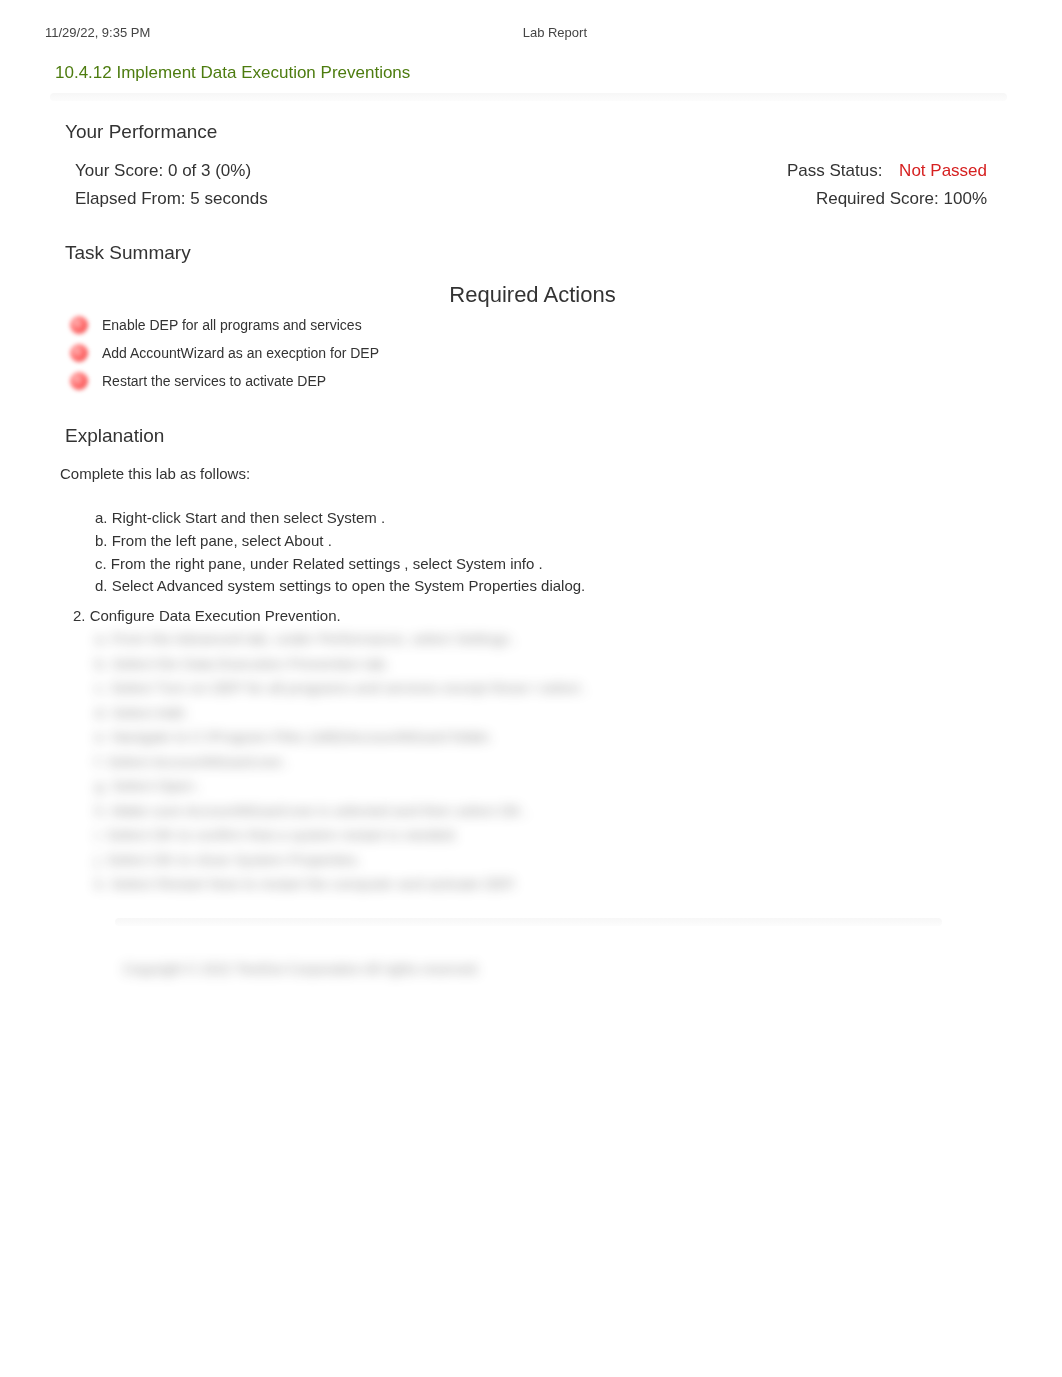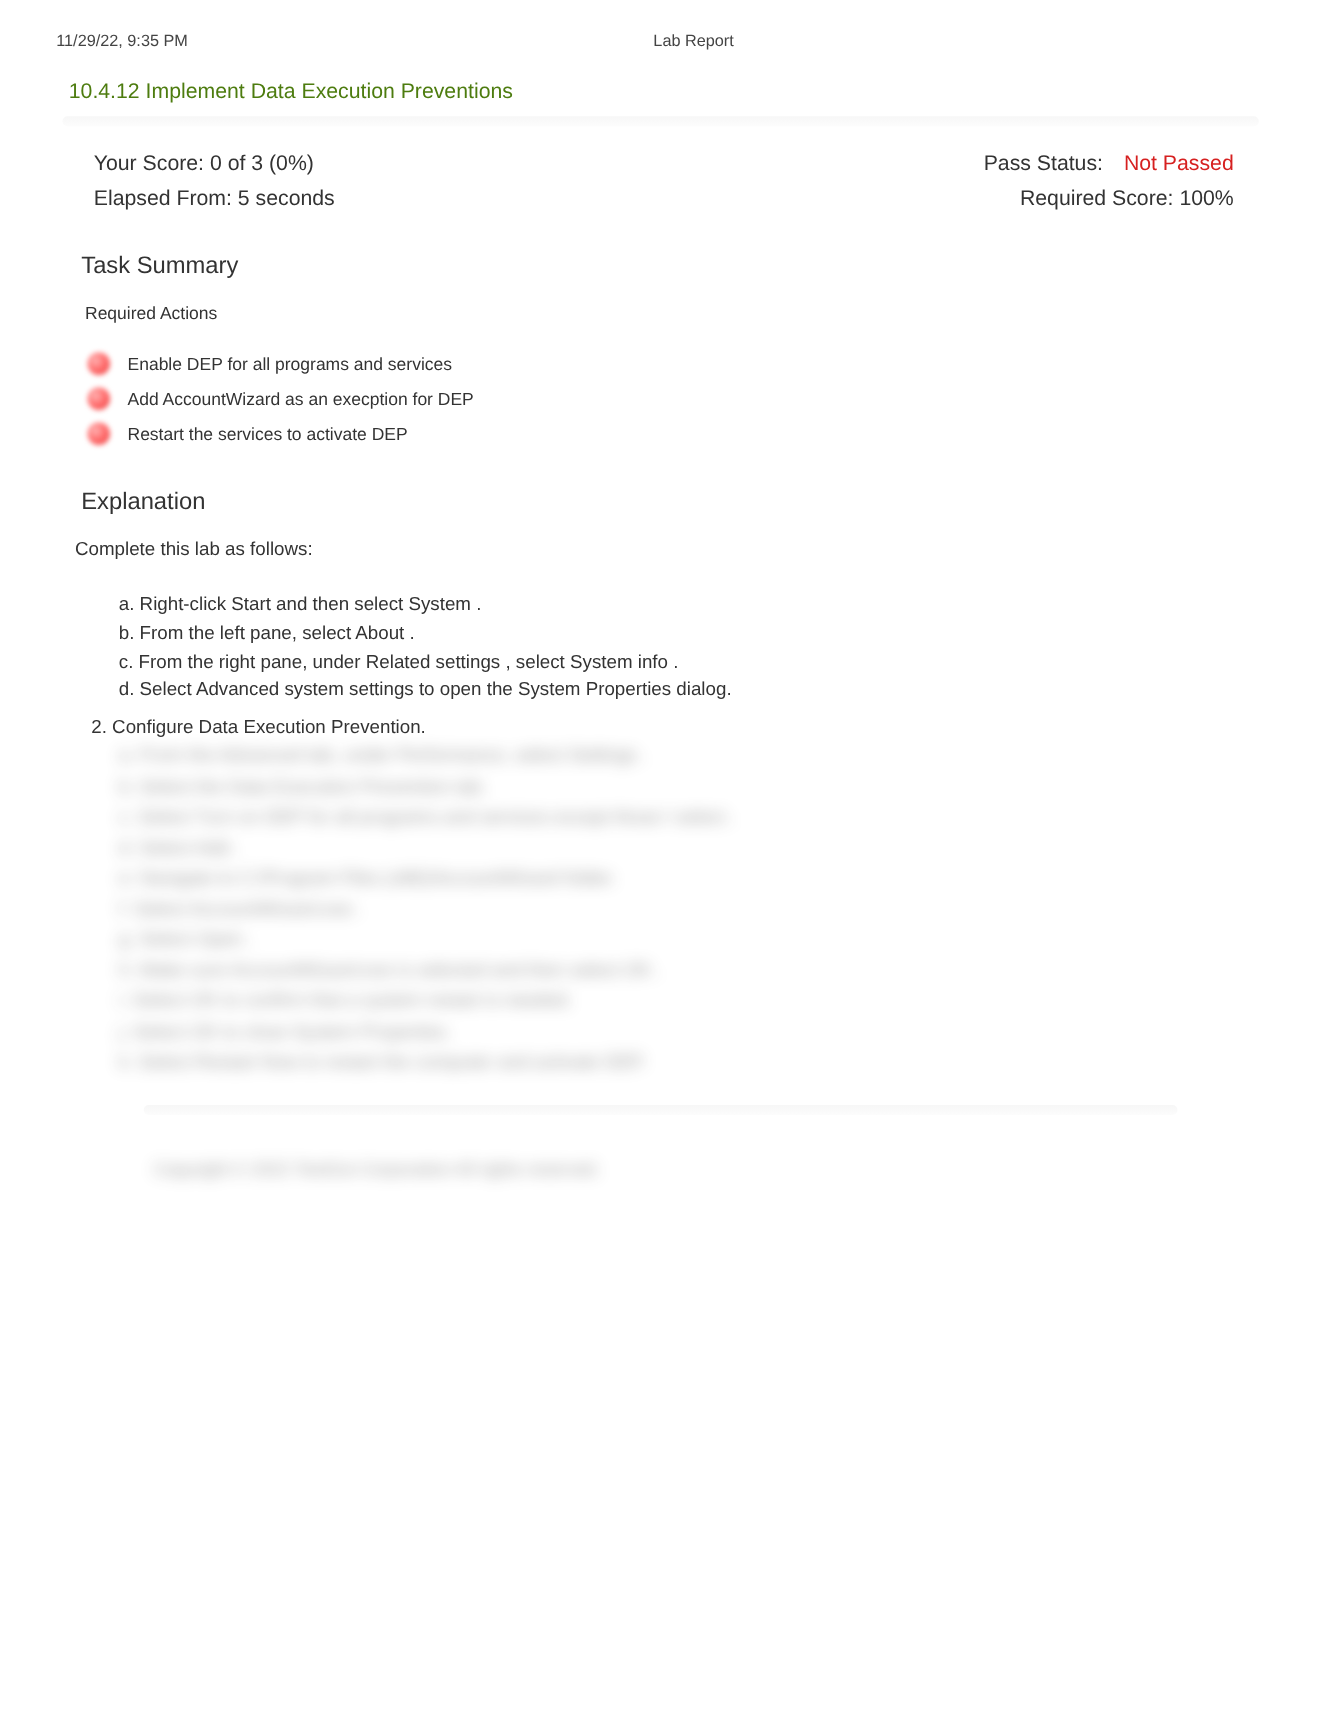--- a/index.html
+++ b/index.html
@@ -64,22 +64,23 @@
       color: #333;
     }
     .not-passed {
       color: #d62020;
       margin-left: 12px;
     }
     .task-summary {
       padding: 25px 65px 0 65px;
     }
     .req-heading {
-      font-size: 14px;
-      margin: 10px 0 24px 3px;
+      font-size: 22px;
+      margin: 10px 0 8px 3px;
+      text-align: center;
     }
     .action-item {
       display: flex;
       align-items: center;
       margin-bottom: 10px;
       padding-left: 5px;
     }
     .status-dot {
       width: 18px;
       height: 18px;
@@ -142,20 +143,21 @@
 <div class="page-header">
   <span class="page-date">11/29/22, 9:35 PM</span>
   <span class="page-title-small">Lab Report</span>
 </div>
 
 <div class="lab-title">10.4.12 Implement Data Execution Preventions</div>
 
 <div class="divider"></div>
 
 <div class="section">
+  <div class="section-heading">Your Performance</div>
   <div class="perf-row">
     <span class="perf-left">
       <span>Your Score:</span>
       <span>0 of 3 (0%)</span>
     </span>
     <span class="perf-right">
       <span>Pass Status:</span>
       <span class="not-passed">Not Passed</span>
     </span>
   </div>

